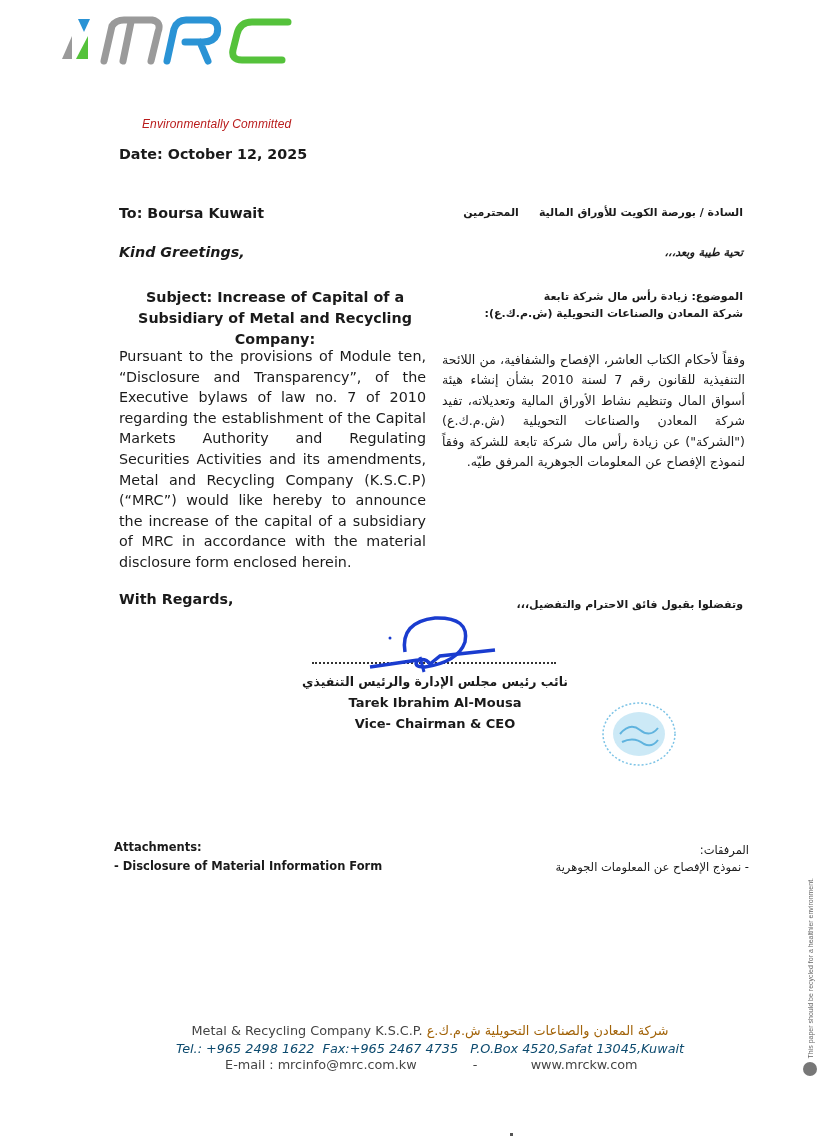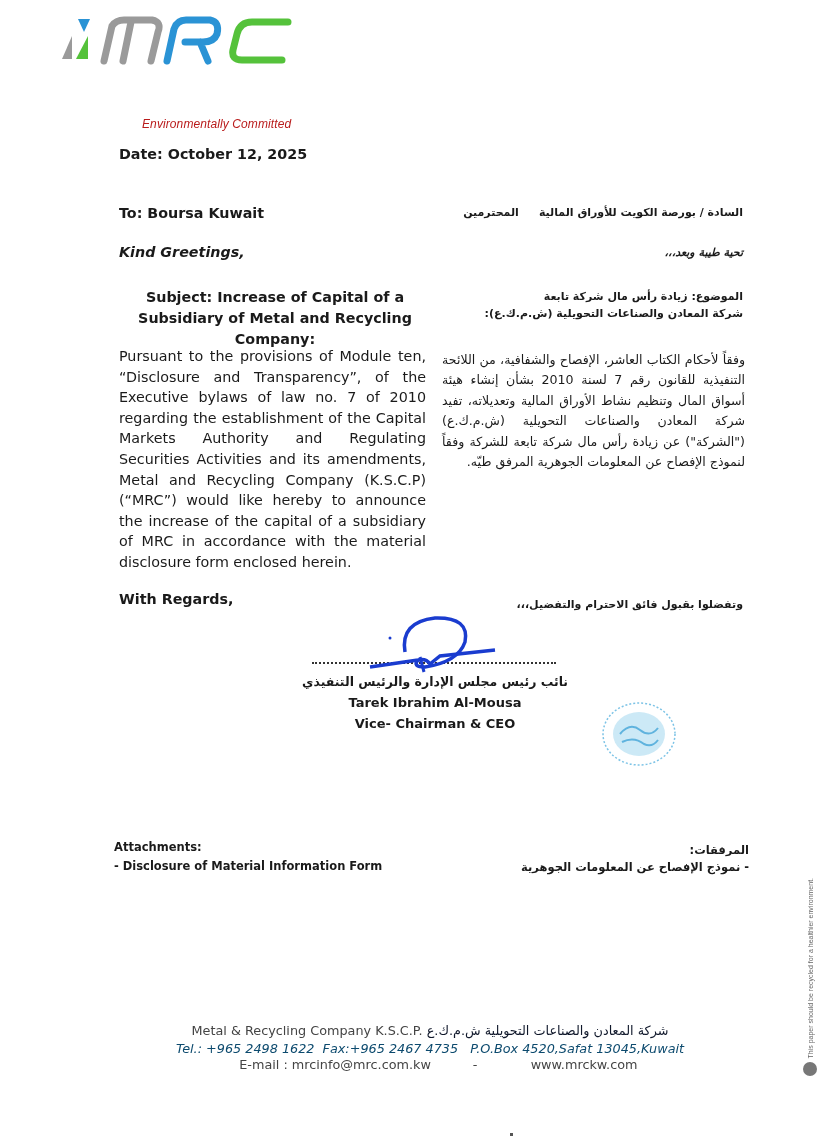--- a/index.html
+++ b/index.html
@@ -22,26 +22,26 @@
   .ar-subject{right:92px;top:288px;width:320px;line-height:17px;}
   .ar-body{right:90px;top:350px;width:303px;line-height:20.4px;text-align:justify;font-weight:normal;font-size:12.6px;}
   .ar-regards{right:92px;top:598px;}
   .sig-line{left:312px;top:662px;width:244px;border-top:2px dotted #333;}
   .signature{left:360px;top:612px;width:140px;height:70px;}
   .sig-block{left:300px;top:672px;width:270px;text-align:center;}
   .sig-ar{font-family:"DejaVu Sans",sans-serif;font-weight:bold;font-size:12.5px;direction:rtl;line-height:20px;}
   .sig-en{font-family:"DejaVu Sans",sans-serif;font-weight:bold;font-size:13px;line-height:21px;}
   .stamp{left:600px;top:700px;width:78px;height:68px;}
   .attach{left:114px;top:838px;font-family:"DejaVu Sans",sans-serif;font-weight:bold;font-size:11.5px;line-height:19px;}
-  .ar-attach{right:86px;top:842px;font-weight:bold;font-size:11.5px;line-height:17px;margin-left:12px;}
+  .ar-attach{right:86px;top:842px;font-weight:normal;font-size:11.5px;line-height:17px;margin-left:12px;}
   .footer{left:150px;top:1022px;width:560px;text-align:center;}
   .f1{direction:rtl;font-family:"DejaVu Sans",sans-serif;font-size:11.5px;color:#2a93c9;line-height:17px;}
   .f1 .num{color:#444;}
   .f2{font-family:"DejaVu Sans",sans-serif;font-size:12.8px;color:#444;line-height:18px;}
-  .f2 .arb{color:#0f172a;}
+  .f2 .arb{color:#a16207;}
   .f3{font-family:"DejaVu Sans",sans-serif;font-size:12.8px;color:#0c4a6e;line-height:17px;font-style:italic;}
   .f4{font-family:"DejaVu Sans",sans-serif;font-size:12.8px;color:#444;line-height:15px;}
   .f4 span{display:inline-block;}
   .recycle-note{left:800px;top:880px;width:18px;height:200px;}
   .recycle-note .txt{position:absolute;left:-80px;top:85px;width:180px;font-size:7px;color:#666;transform:rotate(-90deg);white-space:nowrap;}
   .recycle-icon{left:803px;top:1062px;width:14px;height:14px;border-radius:50%;background:#777;}
   .bottom-mark{left:510px;top:1133px;width:3px;height:3px;background:#555;}
 </style>
 </head>
 <body>
@@ -108,21 +108,21 @@
   <div class="f2">
     <span>Metal &amp; Recycling Company K.S.C.P.</span>
     <span class="arb">شركة المعادن والصناعات التحويلية ش.م.ك.ع</span>
   </div>
   <div class="f3">
     <span>Tel.: +965 2498 1622</span>&nbsp;
     <span>Fax:+965 2467 4735</span>&nbsp;&nbsp;
     <span>P.O.Box 4520,Safat 13045,Kuwait</span>
   </div>
   <div class="f4">
-    <span style="width:220px;text-align:right;">E-mail : mrcinfo@mrc.com.kw</span>
+    <span style="width:220px;text-align:center;">E-mail : mrcinfo@mrc.com.kw</span>
     <span style="width:80px;">-</span>
     <span style="width:130px;">www.mrckw.com</span>
   </div>
 </div>
 
 <div class="abs recycle-note">
   <div class="txt">This paper should be recycled for a healthier environment.</div>
 </div>
 <div class="abs recycle-icon"></div>
 <div class="abs bottom-mark"></div>

